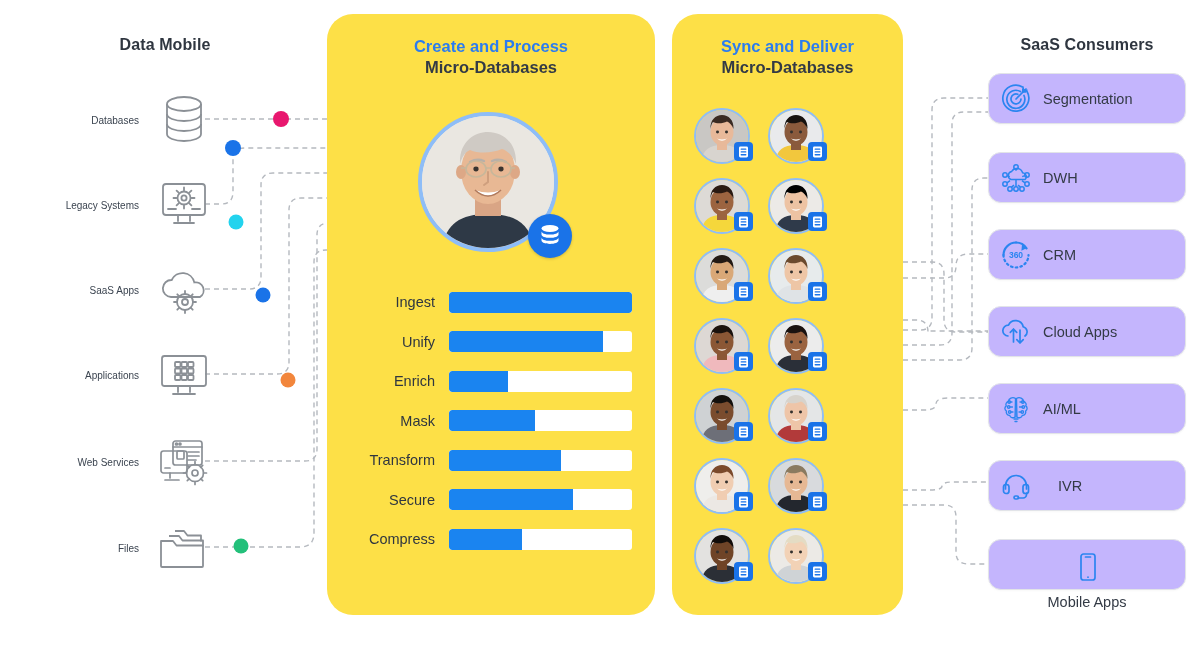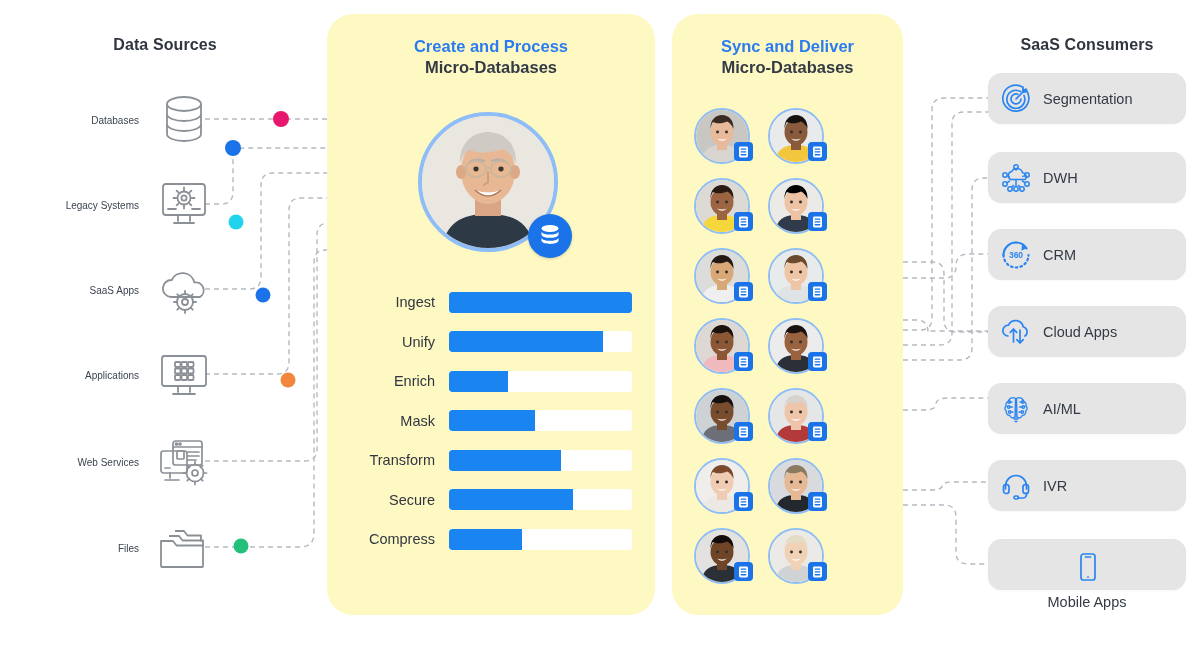--- a/index.html
+++ b/index.html
@@ -28,21 +28,21 @@
   .src-row{position:absolute;left:0;width:215px;height:64px;display:flex;align-items:center;}
   .src-label{
     flex:1;text-align:right;padding-right:14px;
     font-size:10px;color:#3b4450;white-space:nowrap;
   }
   .src-icon{width:62px;height:62px;flex:0 0 62px;display:flex;align-items:center;justify-content:center;}
   .src-icon svg{display:block;}
 
   
   .panel{
-    position:absolute;background:#fef9c3;border-radius:26px;
+    position:absolute;background:#fde047;border-radius:26px;
   }
   #panel-create{left:327px;top:14px;width:328px;height:601px;}
   #panel-sync{left:672px;top:14px;width:231px;height:601px;}
   .panel-title{
     position:absolute;left:0;right:0;text-align:center;
     font-size:16.5px;font-weight:bold;line-height:21px;
   }
   .pt-blue{color:#2b7cf0;}
   .pt-dark{color:#333a45;}
 
@@ -83,33 +83,33 @@
   }
   .ava-photo{position:absolute;inset:0;border-radius:50%;overflow:hidden;}
   .ava-badge{
     position:absolute;right:-5px;bottom:1px;width:19px;height:19px;border-radius:4px;
     background:#1a73e8;display:flex;align-items:center;justify-content:center;
   }
 
   
   .consumer{
     position:absolute;left:988px;width:198px;height:51px;
-    background:#e5e5e5;border:1px solid #e2e4e8;border-radius:13px;
+    background:#c4b5fd;border:1px solid #e2e4e8;border-radius:13px;
     display:flex;align-items:center;box-sizing:border-box;
     box-shadow:0 1px 2px rgba(16,24,40,.03);
   }
   .consumer-icon{width:54px;flex:0 0 54px;display:flex;align-items:center;justify-content:center;}
   .consumer-label{font-size:14.5px;color:#333a45;white-space:nowrap;}
 </style>
 </head>
 <body>
 
 <div id="stage">
 
-  <div class="col-heading" style="left:60px;top:36px;width:210px;text-align:center;">Data Sources</div>
+  <div class="col-heading" style="left:60px;top:36px;width:210px;text-align:center;">Data Mobile</div>
   <div class="col-heading" style="left:988px;top:36px;width:198px;text-align:center;">SaaS Consumers</div>
 
   <svg class="wires" viewBox="0 0 1200 645">
 
     <path class="dash" d="M205,119 H330"></path>
 
     <path class="dash" d="M205,204 H221 Q233,204 233,192 V160 Q233,148 245,148 H330"></path>
 
     <path class="dash" d="M205,289 H249 Q261,289 261,277 V185 Q261,173 273,173 H330"></path>
 
@@ -677,21 +677,21 @@
     <div class="consumer-icon">
       <svg width="34" height="32" viewBox="0 0 34 32" fill="none" stroke="#2b85f0" stroke-width="1.7" stroke-linecap="round" stroke-linejoin="round">
         <path d="M9 20a5.4 5.4 0 0 1 .5-10.8 7.8 7.8 0 0 1 14.7 1.6A5.2 5.2 0 0 1 26 20"></path>
         <path d="M14.5 26V13m0 0-3.2 3.4M14.5 13l3.2 3.4"></path>
         <path d="M21 14v13m0 0 3.2-3.4M21 27l-3.2-3.4"></path>
       </svg>
     </div>
     <div class="consumer-label">Cloud Apps</div>
   </div>
 
-  <div class="consumer" style="top:460px;">
+  <div class="consumer" style="top:460px;gap:15px;">
     <div class="consumer-icon">
       <svg width="32" height="32" viewBox="0 0 32 32" fill="none" stroke="#2b85f0" stroke-width="1.7" stroke-linecap="round" stroke-linejoin="round">
         <path d="M5.5 19v-3a10.5 10.5 0 0 1 21 0v3"></path>
         <rect x="3.5" y="14.5" width="5.5" height="9" rx="2.5"></rect>
         <rect x="23" y="14.5" width="5.5" height="9" rx="2.5"></rect>
         <path d="M26.5 23v1.6a3.4 3.4 0 0 1-3.4 3.4H18"></path>
         <rect x="14" y="26" width="4.5" height="3" rx="1.5"></rect>
       </svg>
     </div>
     <div class="consumer-label">IVR</div>

